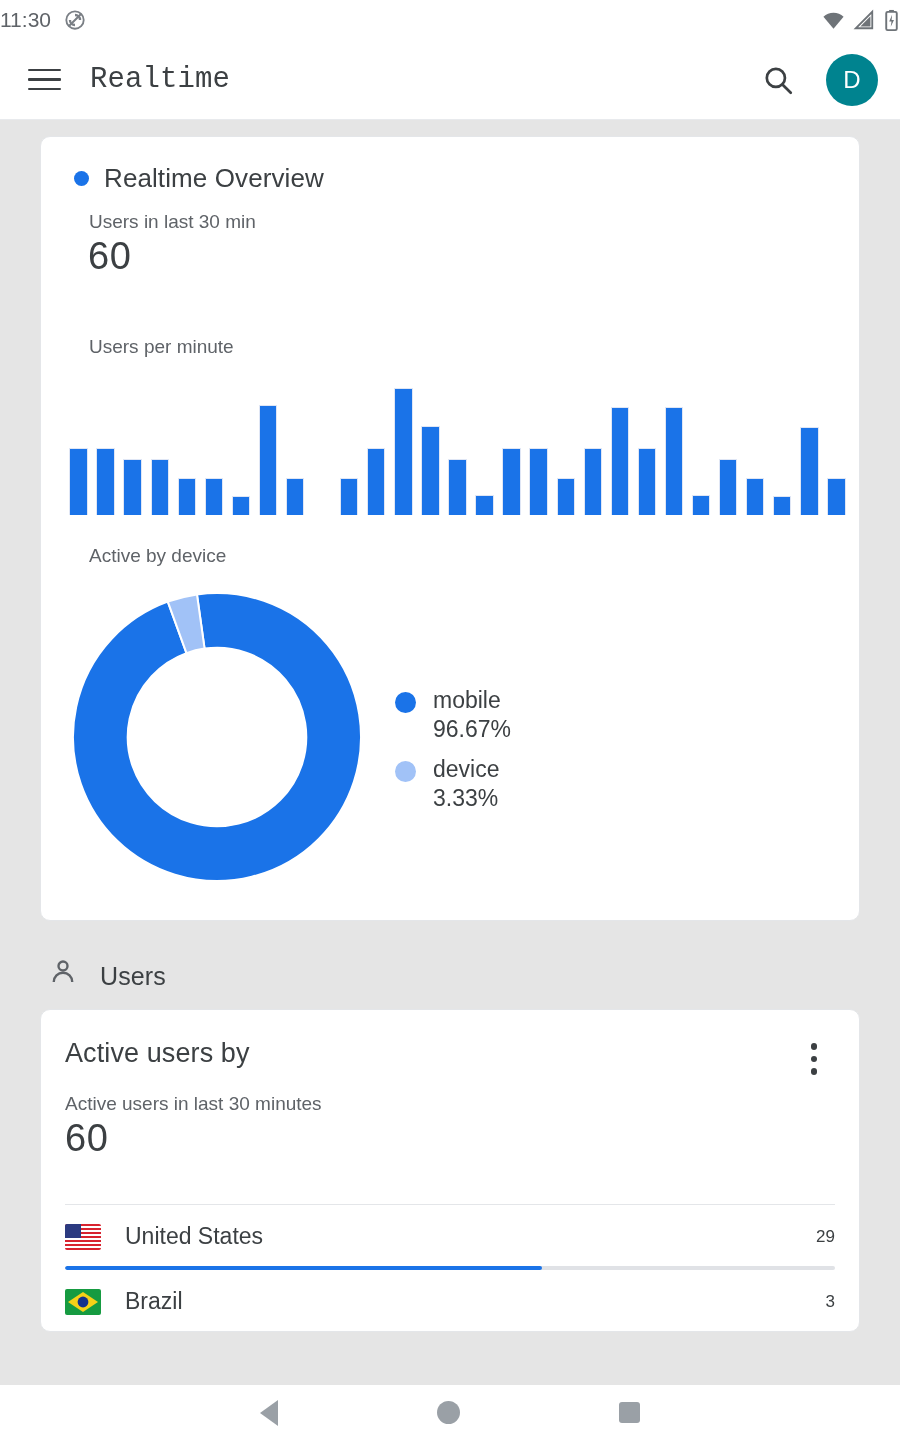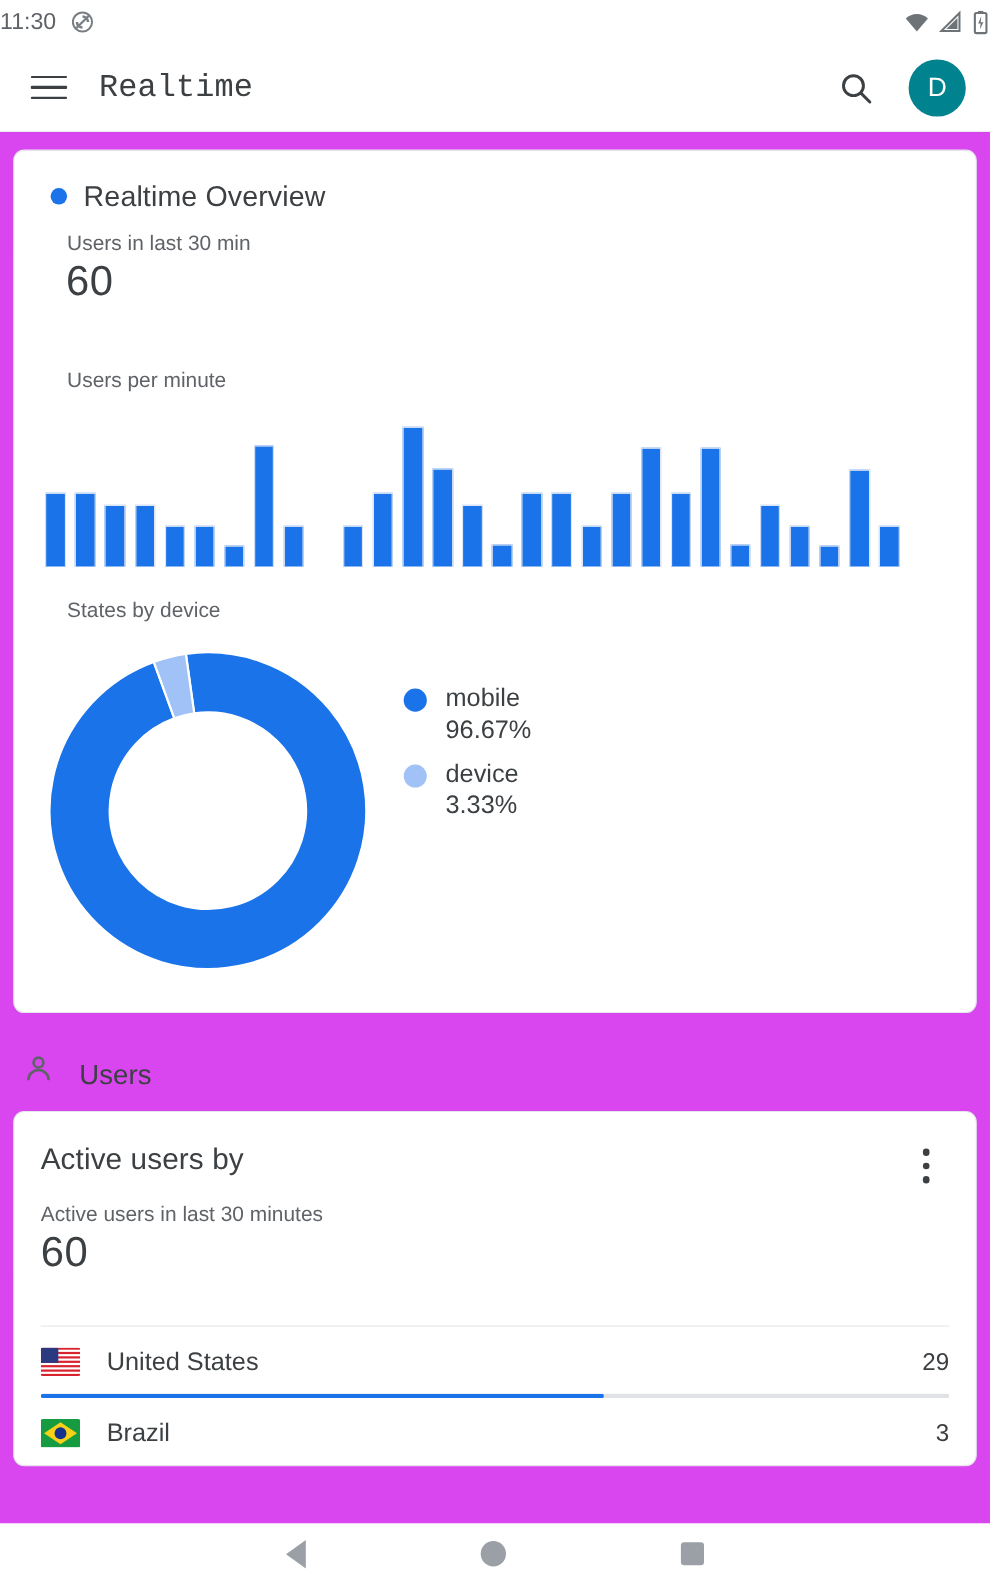--- a/index.html
+++ b/index.html
@@ -68,23 +68,23 @@
     color: #ffffff;
     display: flex; align-items: center; justify-content: center;
     font-size: 24px; font-weight: 400;
     cursor: pointer;
   }
 
   
   .content {
     position: absolute;
     top: 120px; left: 0; right: 0; bottom: 55px;
-    background: #d946ef;
+    background: #e5e5e5;
     overflow: hidden;
-    padding: 0 12px;
+    padding: 0 40px;
   }
 
   .card {
     background: #ffffff;
     border: 1px solid #e4e6e9;
     border-radius: 10px;
     padding: 26px 24px 28px 24px;
   }
 
   
@@ -126,21 +126,21 @@
   .bar {
     position: absolute;
     bottom: 0;
     background: #1a73e8;
     border: 1.5px solid #dfe6f5;
     border-bottom: none;
   }
 
   
   .device-block { margin-top: 30px; }
-  .donut-row { display: flex; align-items: flex-start; margin-top: 18px; }
+  .donut-row { display: flex; align-items: center; margin-top: 18px; }
   .donut-wrap { width: 300px; height: 305px; position: relative; margin-left: 4px; }
   .legend { margin-top: 35px; margin-left: 26px; }
   .legend-item { display: flex; align-items: flex-start; gap: 17px; margin-bottom: 10px; }
   .legend-dot { width: 21px; height: 21px; border-radius: 50%; flex: none; margin-top: 6px; }
   .legend-text .lg-name { font-size: 23px; color: #3c4043; line-height: 1.25; }
   .legend-text .lg-val { font-size: 23px; color: #3c4043; line-height: 1.3; }
 
   
   .users-head {
     display: flex; align-items: flex-end; gap: 22px;
@@ -181,21 +181,21 @@
   .au-value { font-size: 38px; color: #3c4043; font-weight: 300; margin-top: 2px; letter-spacing: 0.5px; }
 
   .divider { height: 1px; background: #e4e6e9; margin-top: 44px; }
 
   .country-row {
     display: flex; align-items: center;
     padding: 18px 0 16px 0;
   }
   .flag { width: 36px; height: 26px; flex: none; margin-right: 24px; border-radius: 2px; overflow: hidden; }
   .country-name { font-size: 23px; color: #3c4043; }
-  .country-count { margin-left: auto; font-size: 22px; color: #3c4043; }
+  .country-count { margin-left: auto; font-size: 17px; color: #3c4043; }
 
   .progress { height: 4px; background: #e0e2e6; border-radius: 2px; position: relative; overflow: hidden; }
   .progress > span { position: absolute; left: 0; top: 0; bottom: 0; background: #1a73e8; border-radius: 2px; }
 
   
   .navbar {
     position: absolute; left: 0; right: 0; bottom: 0;
     height: 55px;
     background: #ffffff;
     display: flex; align-items: center; justify-content: space-around;
@@ -305,21 +305,21 @@
         <div class="bar" style="left: 599.797px; width: 18.4053px; height: 108px; background: rgb(26, 115, 232); border-color: rgb(223, 230, 245);"></div>
         <div class="bar" style="left: 626.864px; width: 18.4053px; height: 20.25px; background: rgb(26, 115, 232); border-color: rgb(223, 230, 245);"></div>
         <div class="bar" style="left: 653.931px; width: 18.4053px; height: 55.6875px; background: rgb(26, 115, 232); border-color: rgb(223, 230, 245);"></div>
         <div class="bar" style="left: 680.997px; width: 18.4053px; height: 37.125px; background: rgb(26, 115, 232); border-color: rgb(223, 230, 245);"></div>
         <div class="bar" style="left: 708.064px; width: 18.4053px; height: 18.5625px; background: rgb(26, 115, 232); border-color: rgb(223, 230, 245);"></div>
         <div class="bar" style="left: 735.131px; width: 18.4053px; height: 87.75px; background: rgb(26, 115, 232); border-color: rgb(223, 230, 245);"></div>
         <div class="bar" style="left: 762.197px; width: 18.4053px; height: 37.125px; background: rgb(26, 115, 232); border-color: rgb(223, 230, 245);"></div>
       </div>
 
     <div class="device-block">
-      <div class="section-label">States by device</div>
+      <div class="section-label">Active by device</div>
       <div class="donut-row">
         <div class="donut-wrap">
           <svg width="300" height="305" viewBox="0 0 300 305" id="donut-svg">
               <path d="M127.95907346175059 9.401398101213857 A144 144 0 1 1 98.77744090285688 16.673950490202174 L117.48201335977127 68.09784930392534 A89.28 89.28 0 1 0 135.57462554628538 63.58886682275259 Z" fill="#1a73e8" stroke="#ffffff" stroke-width="2"></path>
               <path d="M98.77744090285688 16.673950490202174 A144 144 0 0 1 127.95907346175065 9.401398101213857 L135.5746255462854 63.58886682275259 A89.28 89.28 0 0 0 117.48201335977127 68.09784930392534 Z" fill="#a1c2f7" stroke="#ffffff" stroke-width="2"></path>
             </svg>
         </div>
         <div class="legend" id="donut-legend">
             <div class="legend-item">
               <span class="legend-dot" style="background:#1a73e8"></span>

